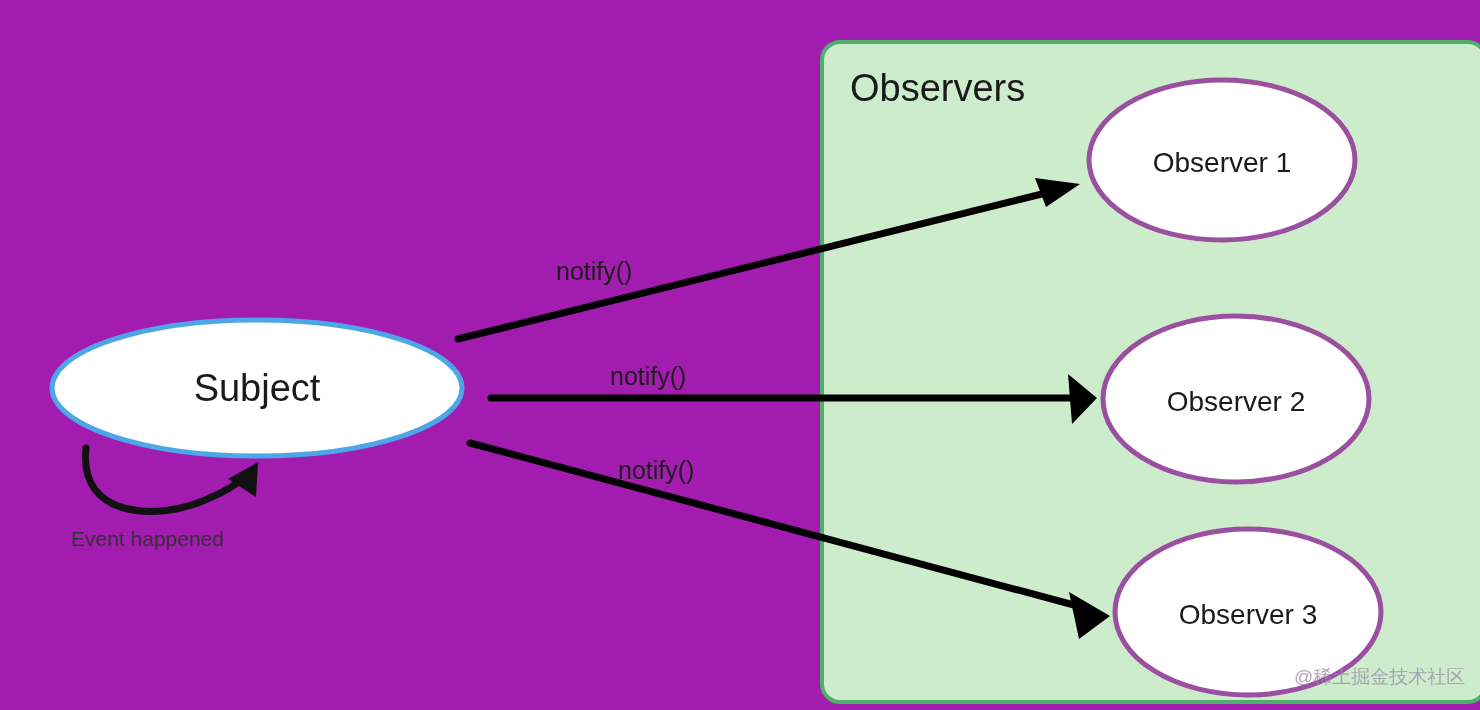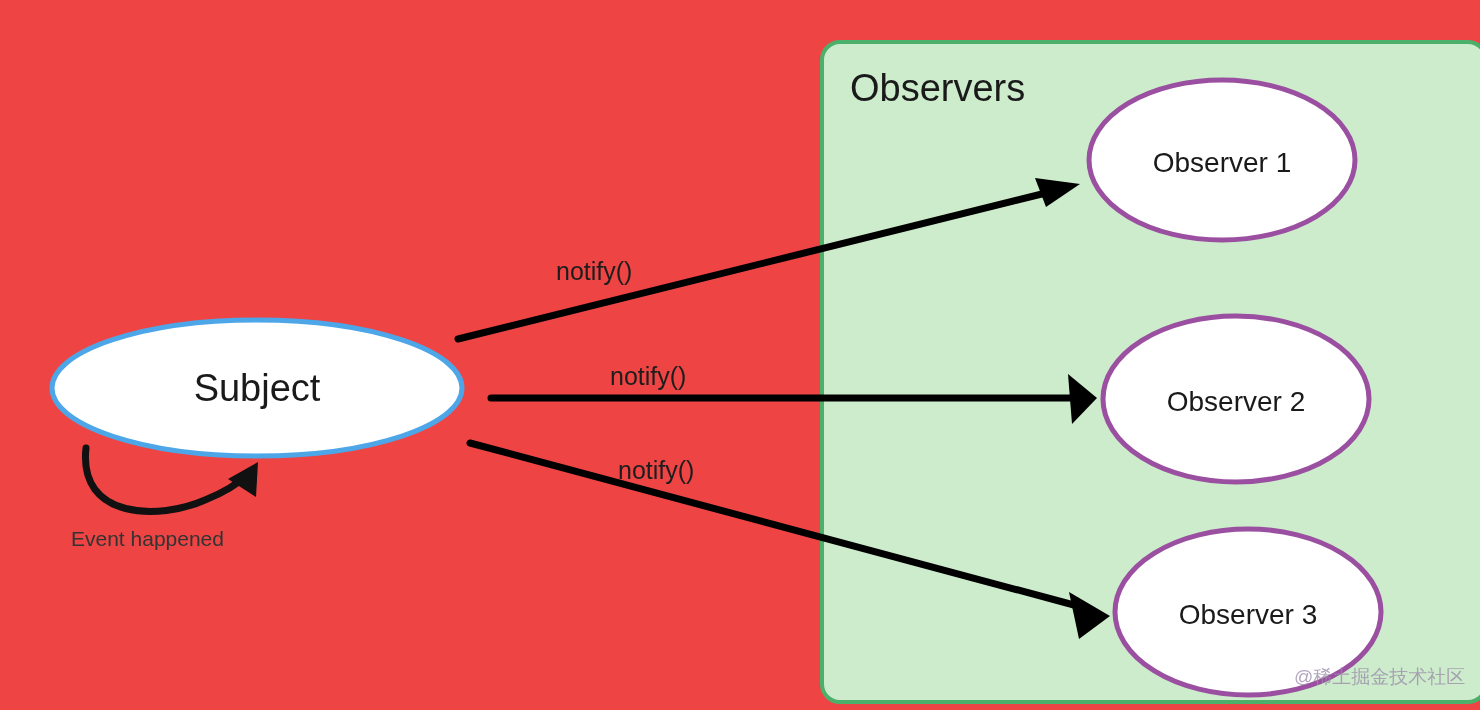--- a/index.html
+++ b/index.html
@@ -4,21 +4,21 @@
 <style>
   html, body {
     margin: 0;
     padding: 0;
     background: #ffffff;
   }
   #canvas {
     position: relative;
     width: 1480px;
     height: 710px;
-    background: #ef4444;
+    background: #a21caf;
     overflow: hidden;
     font-family: "Liberation Sans", sans-serif;
   }
   #diagram-svg {
     position: absolute;
     top: 0;
     left: 0;
     width: 1480px;
     height: 710px;
   }

